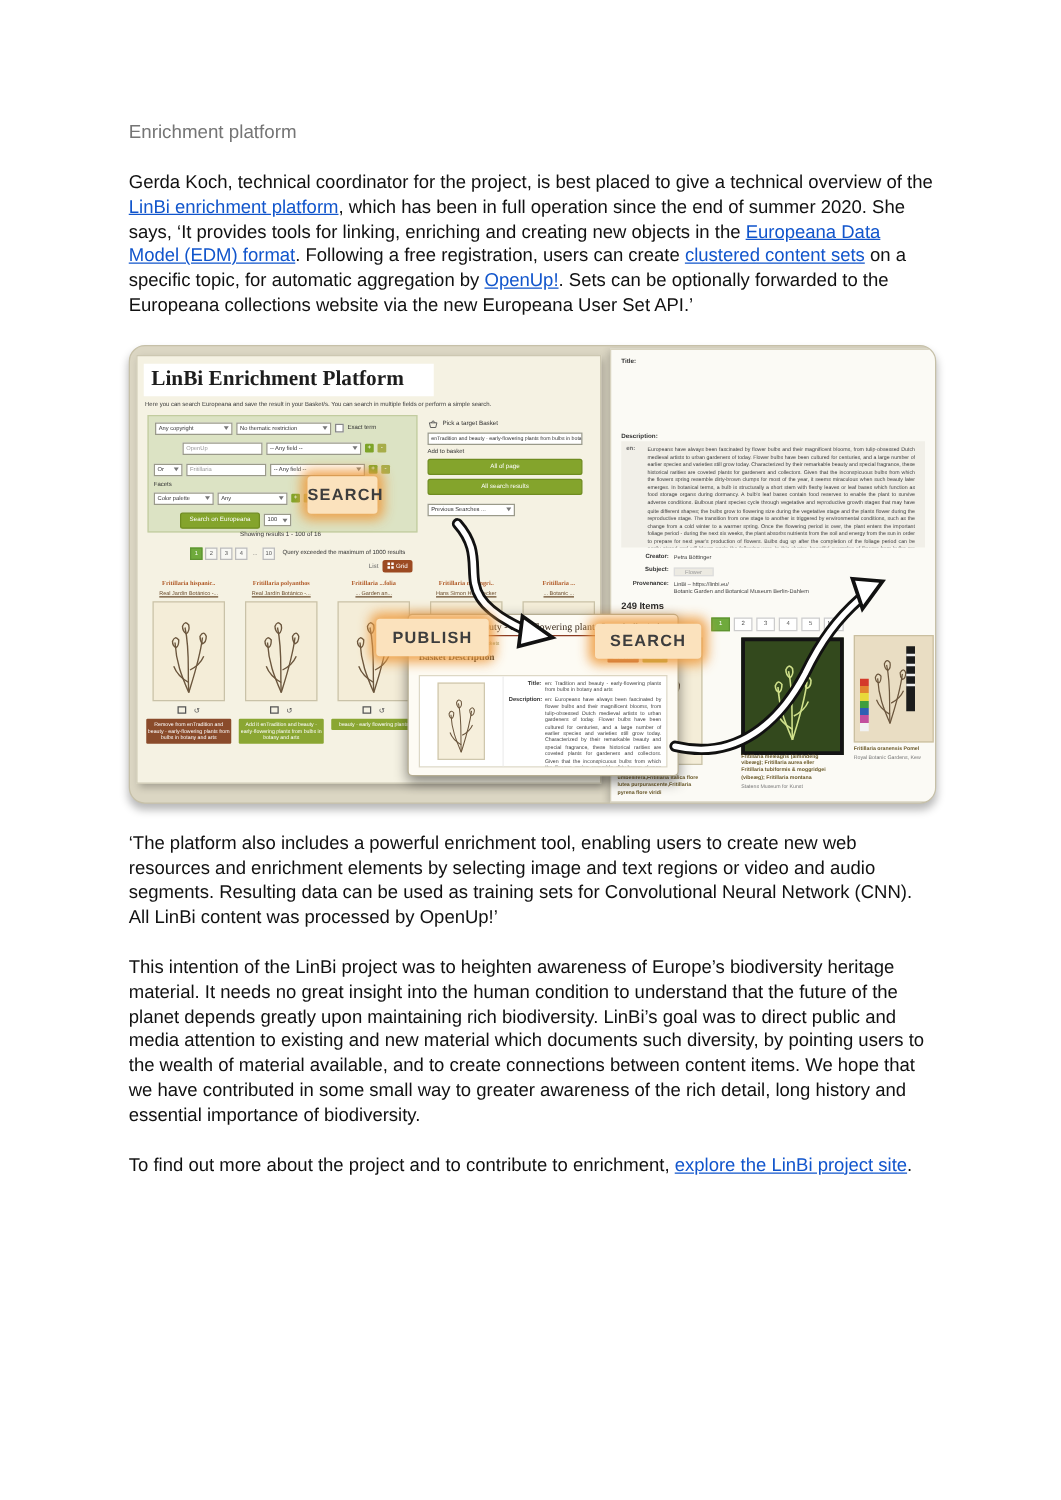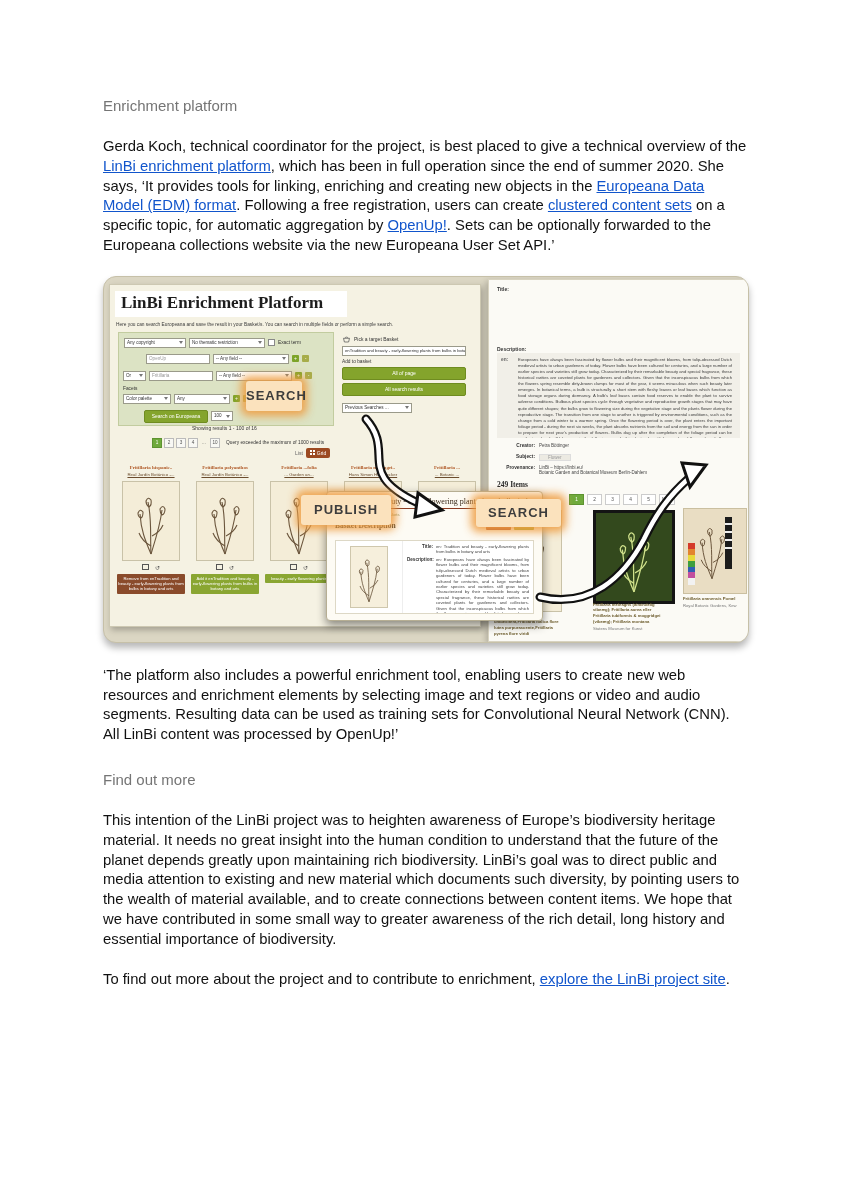--- a/index.html
+++ b/index.html
@@ -82,21 +82,21 @@
   
   .r-lab{font-size:5px;font-weight:bold;color:#333;}
   .r-block{background:#f1efe8;display:flex;}
   .r-en{font-size:4.8px;color:#666;font-weight:bold;padding:4px 3px 0 4px;min-width:12px;}
   .r-title{font-family:"Liberation Serif",serif;font-weight:bold;font-size:10.5px;color:#2b2b2b;padding:6px 10px 6px 2px;line-height:1.5;}
   .r-desc{font-size:4.2px;color:#3c3c3c;text-align:justify;line-height:1.45;padding:4px 8px 4px 2px;}
   .r-meta{display:flex;gap:4px;margin:0 0 3px 0;}
   .r-mlab{font-size:4.8px;font-weight:bold;color:#333;min-width:38px;text-align:right;}
   .r-mval{font-size:4.5px;color:#444;}
   .r-subjbox{background:#eceae2;border:1px solid #ddd;color:#999;font-size:4.5px;padding:0 8px;}
-  .r-items{font-family:Liberation Serif, serif;font-weight:bold;font-size:7.5px;color:#2b2b2b;}
+  .r-items{font-family:Liberation Sans, sans-serif;font-weight:bold;font-size:7.5px;color:#2b2b2b;}
   .r-pag{display:flex;gap:3px;}
   .rpg{min-width:9px;height:9px;border:1px solid #ccc;background:#fff;font-size:4.8px;line-height:9px;text-align:center;color:#555;padding:0 2px;}
   .rpg.on{background:#6faa3c;border-color:#5d9330;color:#fff;}
   .thumb{position:absolute;}
   .t-sepia{background:#f4edd8;border:1px solid #c9c2a8;display:flex;align-items:center;justify-content:center;}
   .t-paint{background:#33491d;border:3px solid #141414;display:flex;align-items:center;justify-content:center;}
   .t-herb{background:#e9ddc3;border:1px solid #cabfa0;position:relative;}
   .t-herb .bar{position:absolute;right:14px;top:8px;width:7px;height:52px;background:#1c1c1c;}
   .t-herb .bar i{display:block;width:7px;height:2px;background:#eee;margin-top:6px;}
   .t-herb .cstrip{position:absolute;left:4px;top:34px;width:7px;height:42px;
@@ -416,19 +416,18 @@
       </g>
     </svg>
 
     <div class="ovl ovl-search">SEARCH</div>
     <div class="ovl ovl-cluster">PUBLISH</div>
     <div class="ovl ovl-publish">SEARCH</div>
   </div>
 
   <p class="body">‘The platform also includes a powerful enrichment tool, enabling users to create new web resources and enrichment elements by selecting image and text regions or video and audio segments. Resulting data can be used as training sets for Convolutional Neural Network (CNN). All LinBi content was processed by OpenUp!’</p>
 
-  <div class="h-gray" style="margin-top:26px">Find out more</div>
 
   <p class="body">This intention of the LinBi project was to heighten awareness of Europe’s biodiversity heritage material. It needs no great insight into the human condition to understand that the future of the planet depends greatly upon maintaining rich biodiversity. LinBi’s goal was to direct public and media attention to existing and new material which documents such diversity, by pointing users to the wealth of material available, and to create connections between content items. We hope that we have contributed in some small way to greater awareness of the rich detail, long history and essential importance of biodiversity.</p>
 
   <p class="body" style="margin-top:16px"><span>To find out more about the project and to contribute to enrichment, </span><a class="lnk">explore the LinBi project site</a><span>.</span></p>
 
 </div>
 
 </body></html>

